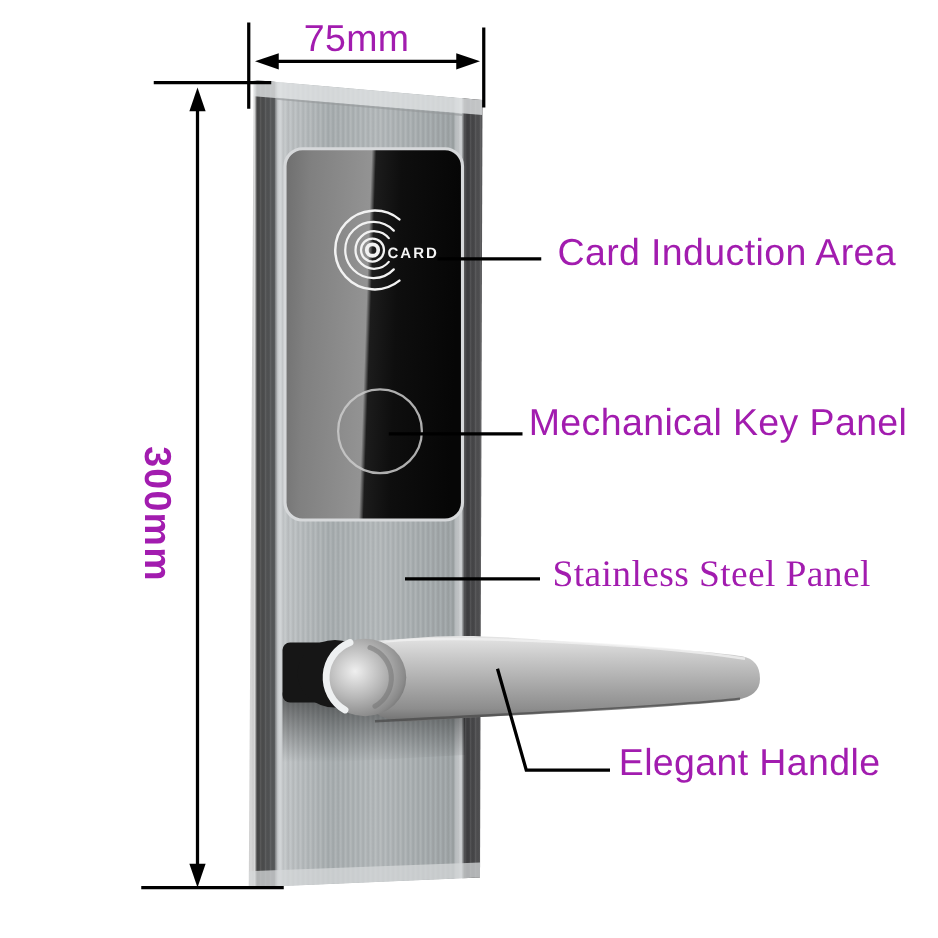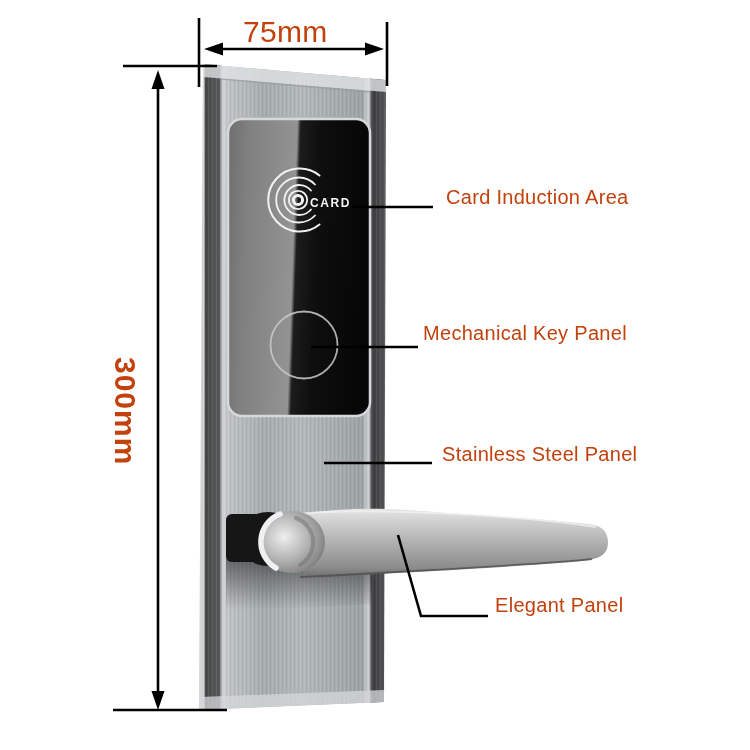--- a/index.html
+++ b/index.html
@@ -6,27 +6,27 @@
   .stage{
     position:relative;
     width:750px;height:750px;
     background:#ffffff;
     overflow:hidden;
     font-family:"Liberation Sans", sans-serif;
   }
   .stage svg{position:absolute;left:0;top:0;}
   .label{
     position:absolute;
-    color:#c2410c;
+    color:#a21caf;
     line-height:1.1;
     white-space:nowrap;
     letter-spacing:0.3px;
   }
   .dim{font-size:30px;}
-  .callout{font-size:20px;}
+  .callout{font-size:30px;}
   .v{
     writing-mode:vertical-rl;
     font-weight:bold;
     letter-spacing:1px;
   }
 </style>
 </head>
 <body>
 
 <div class="stage">
@@ -160,16 +160,16 @@
   </svg>
 
   <div class="label dim" style="left:243px;top:15px;">75mm</div>
 
   <div class="label dim v" style="left:109px;top:357px;">300mm</div>
 
   <div class="label callout" style="left:446px;top:186px;">Card Induction Area</div>
 
   <div class="label callout" style="left:423px;top:322px;">Mechanical Key Panel</div>
 
-  <div class="label callout" style="left:442px;top:443px;">Stainless Steel Panel</div>
+  <div class="label callout" style="left:442px;top:443px;font-family:Liberation Serif, serif;">Stainless Steel Panel</div>
 
-  <div class="label callout" style="left:495px;top:594px;">Elegant Panel</div>
+  <div class="label callout" style="left:495px;top:594px;">Elegant Handle</div>
 </div>
 
 </body></html>

